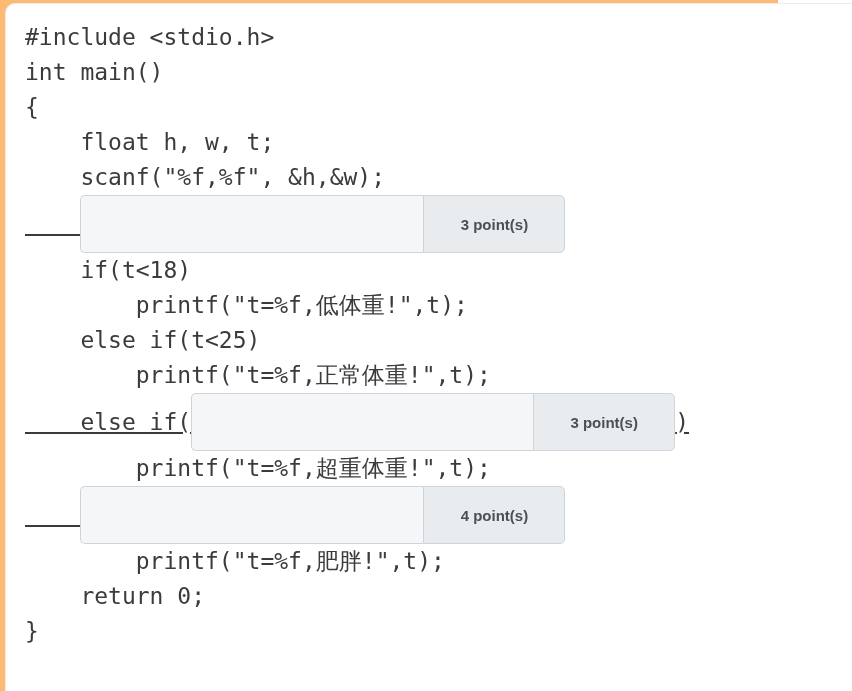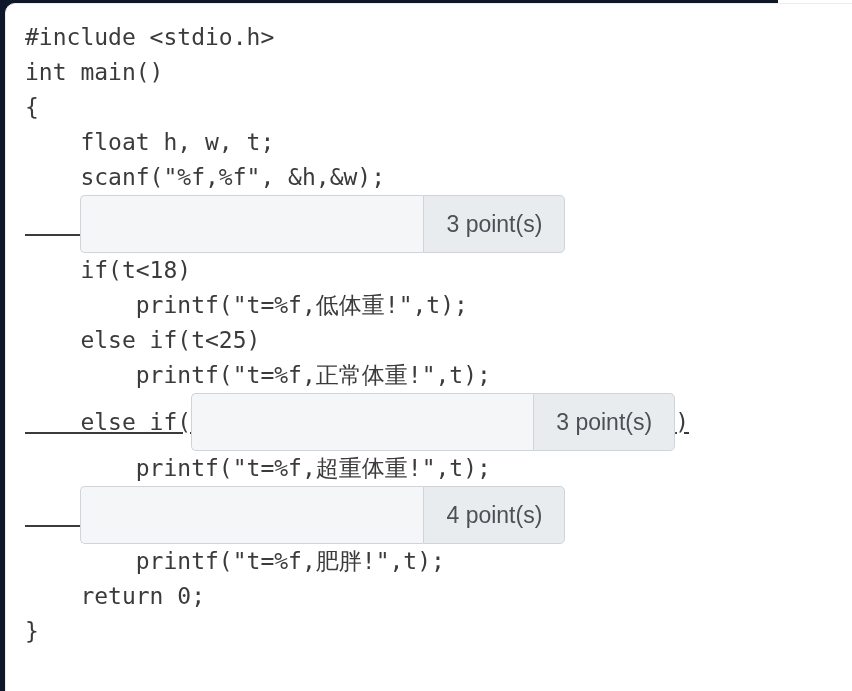--- a/index.html
+++ b/index.html
@@ -8,21 +8,21 @@
     background: #ffffff;
     width: 852px;
     height: 691px;
     overflow: hidden;
   }
 
   #page-root {
     position: relative;
     width: 778px;
     height: 691px;
-    background: #0f172a;
+    background: #fdba74;
   }
 
   
   .code-card {
     position: absolute;
     left: 5px;
     top: 3px;
     width: 880px;           
     height: 720px;          
     box-sizing: border-box;
@@ -90,24 +90,25 @@
     min-width: 142px;
     height: 58px;
     display: flex;
     align-items: center;
     justify-content: center;
     background: #e9ecef;
     border: 1px solid #ced4da;
     border-top-right-radius: 5px;
     border-bottom-right-radius: 5px;
     font-family: "Liberation Sans", "DejaVu Sans", sans-serif;
-    font-size: 23px;
+    font-size: 15px;
     color: #4b5057;
     padding: 0 21px;
     white-space: nowrap;
+    font-weight: bold;
   }
 
   
   .blank-widget.inline-blank .blank-input {
     width: 342px;
   }
 </style>
 </head>
 <body>
 

